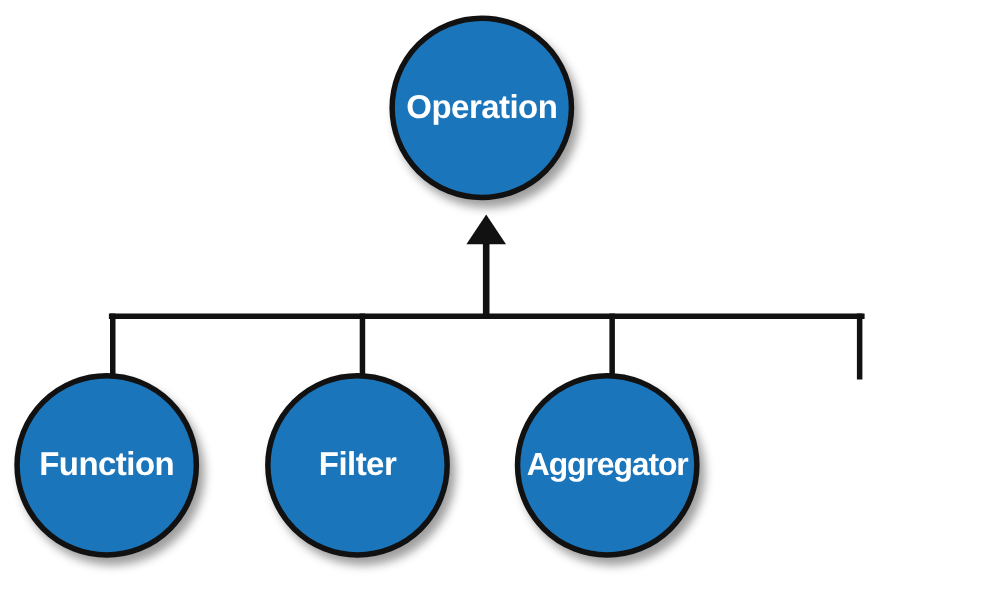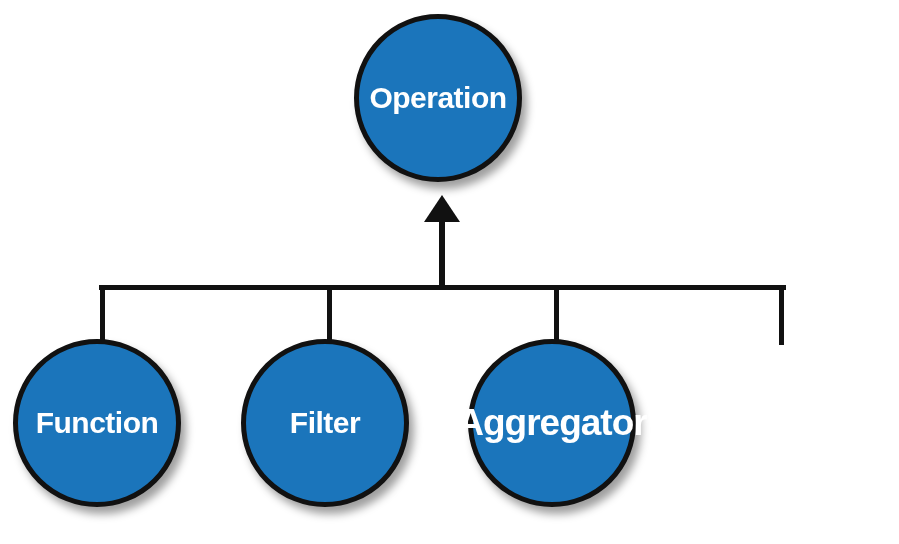--- a/index.html
+++ b/index.html
@@ -72,21 +72,21 @@
     font-size: 30px;
     letter-spacing: -0.5px;
     white-space: nowrap;
     text-align: center;
   }
   .node-operation  { left: 354px; top: 14px; }
   .node-function   { left: 13px;  top: 339px; }
   .node-filter     { left: 241px; top: 339px; }
   .node-aggregator { left: 468px; top: 339px; }
   .node-buffer     { left: 693px; top: 339px; }
-  .node-aggregator .label { font-size: 37px; letter-spacing: -1px; }
+  .node-aggregator .label { font-size: 29px; letter-spacing: -1px; }
 </style>
 </head>
 <body>
 
 <div class="canvas">
 
   <div class="hline"></div>
   <div class="stub stub-function"></div>
   <div class="stub stub-filter"></div>
   <div class="stub stub-aggregator"></div>

